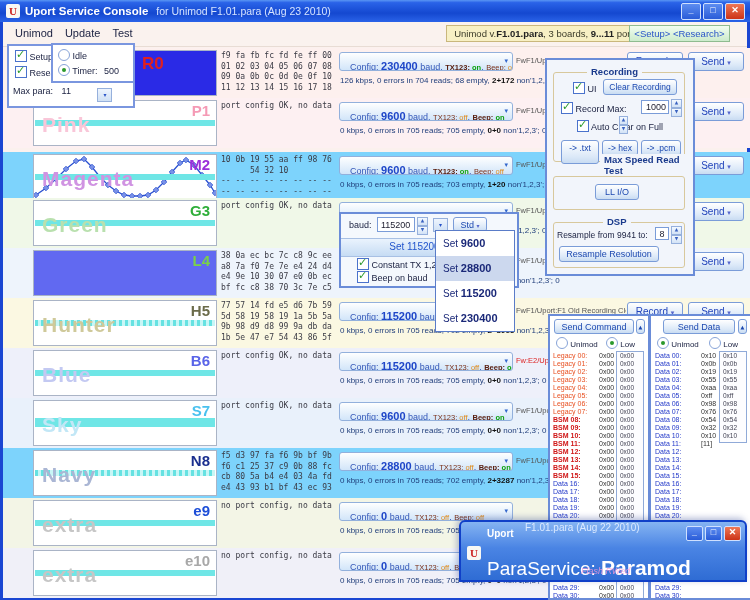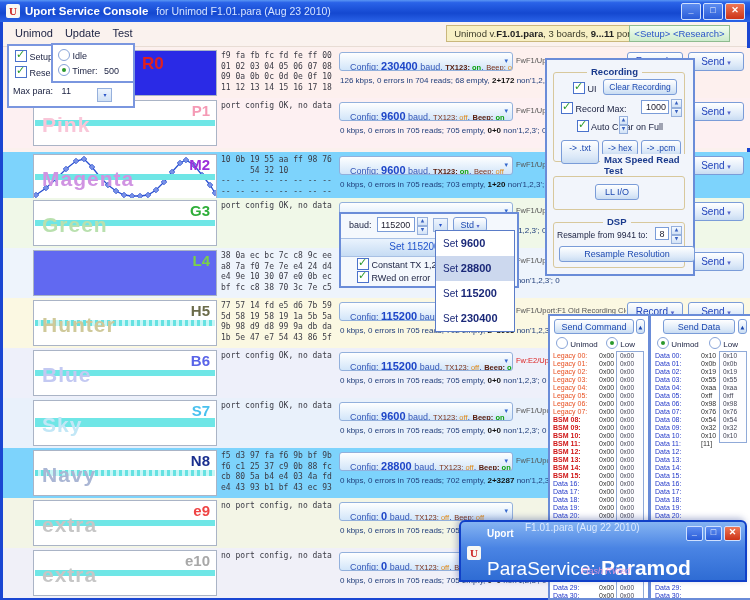--- a/index.html
+++ b/index.html
@@ -263,21 +263,21 @@
 cb 80 5a b4 e4 03 4a fd
 e4 43 93 b1 bf 43 ec 93</div>
     <div class="cfgbar"><span class="cfgt">Config: </span><span class="baudv">28800</span><span class="cfgt"> baud. </span><span class="txl">TX123: </span><span class="voff">off</span><span class="cfgt">, </span><span class="txl onb">Beep: </span><span class="von">on</span><span class="cfgarrow">▾</span></div>
     <div class="pstatus">0 kbps, 0 errors in 705 reads; 702 empty, <b>2+3287</b> non'1,2,3'; 0 (0%) lost, 0</div>
     <div class="fw">FwF1/Uport</div>
     <span class="btn rsbtn" style="left:685px;">Send <span class="dar">▾</span></span>
   </div>
       <div class="prow" style="top:452px;background:#f3f5e6;">
     <div class="cbox">
           <div class="stripe "></div>
-      <span class="plabel " style="color:#ef4444">e9</span>
+      <span class="plabel " style="color:#1d4ed8">e9</span>
           <span class="pname" style="color:#c6c6c6">extra</span>
     </div>
     <div class="hex">no port config, no data</div>
     <div class="cfgbar"><span class="cfgt">Config: </span><span class="baudv">0</span><span class="cfgt"> baud. </span><span class="txl">TX123: </span><span class="voff">off</span><span class="cfgt">, </span><span class="txl">Beep: </span><span class="voff">off</span><span class="cfgarrow">▾</span></div>
     <div class="pstatus">0 kbps, 0 errors in 705 reads; 705 empty, <b>0+0</b> non'1,2,3'; 0 (0%) lost, 0</div>
 
     <span class="btn rsbtn" style="left:685px;">Send <span class="dar">▾</span></span>
   </div>
       <div class="prow" style="top:502px;background:#f0f0f8;">
     <div class="cbox">
@@ -308,21 +308,21 @@
     <div style="position:absolute;left:8px;top:6px;"><span>baud:</span></div>
     <span class="inp" style="position:absolute;left:36px;top:3px;width:38px;height:15px;font:9px/14px 'Liberation Sans',sans-serif;padding-left:3px;">115200</span>
     <span class="spin" style="position:absolute;left:76px;top:3px;">
         <div>▲</div>
         <div>▼</div>
       </span>
     <span class="dropbox" style="position:absolute;left:92px;top:4px;">▾</span>
     <span class="btn" style="position:absolute;left:112px;top:3px;width:34px;height:15px;font:9px/14px 'Liberation Sans',sans-serif;"><span>Std</span> <span style="font-size:6px;color:#5566cc;">▾</span></span>
     <div class="setbaudbar">Set 115200 baud</div>
     <div style="position:absolute;left:16px;top:44px;"><span class="cb ck"></span> <span>Constant TX 1,2,3</span></div>
-    <div style="position:absolute;left:16px;top:57px;"><span class="cb ck"></span> <span>RWed on error</span></div>
+    <div style="position:absolute;left:16px;top:57px;"><span class="cb ck"></span> <span>Beep on baud</span></div>
   </div>
   <div class="baudmenu" id="baudMenu">
       <div class="bmitem">Set <b>9600</b></div>
       <div class="bmitem sel">Set <b>28800</b></div>
       <div class="bmitem">Set <b>115200</b></div>
       <div class="bmitem">Set <b>230400</b></div>
     </div>
 
   <div class="recpanel">
     <div class="grp" style="left:6px;top:12px;width:130px;height:88px;"></div>
@@ -349,21 +349,21 @@
     <span class="btn" style="position:absolute;left:48px;top:124px;width:44px;height:16px;font:9px/15px 'Liberation Sans',sans-serif;">LL I/O</span>
 
     <div class="grp" style="left:6px;top:162px;width:130px;height:44px;"></div>
     <div class="grptitle" style="left:56px;top:156px;">DSP</div>
     <div style="position:absolute;left:10px;top:170px;font-size:8.5px;">Resample from 9941 to:</div>
     <span class="inp" style="position:absolute;left:108px;top:167px;width:14px;height:13px;font:9px/12px 'Liberation Sans',sans-serif;text-align:center;">8</span>
     <span class="spin" style="position:absolute;left:124px;top:166px;">
         <div>▲</div>
         <div>▼</div>
       </span>
-    <span class="btn" style="position:absolute;left:12px;top:186px;width:136px;height:16px;font:9px/15px 'Liberation Sans',sans-serif;">Resample Resolution</span>
+    <span class="btn" style="position:absolute;left:12px;top:186px;width:100px;height:16px;font:9px/15px 'Liberation Sans',sans-serif;">Resample Resolution</span>
   </div>
 
   <div class="sendpanel" style="left:545px;" id="cmdPanel">
     <span class="btn" style="position:absolute;left:4px;top:3px;width:80px;height:15px;font:9px/14px 'Liberation Sans',sans-serif;overflow:hidden;white-space:nowrap;">Send Command</span>
     <span class="btn" style="position:absolute;left:86px;top:3px;width:9px;height:15px;font:5px/14px 'DejaVu Sans',sans-serif;">▲</span>
     <div id="cmdRadios">
         <span style="position:absolute;left:6px;top:21px;"><span class="rd "></span> <span style="font-size:8px;">Unimod</span></span>
           <span style="position:absolute;left:56px;top:21px;"><span class="rd sel"></span> <span style="font-size:8px;">Low</span></span>
       </div>
     <div id="cmdRows">

